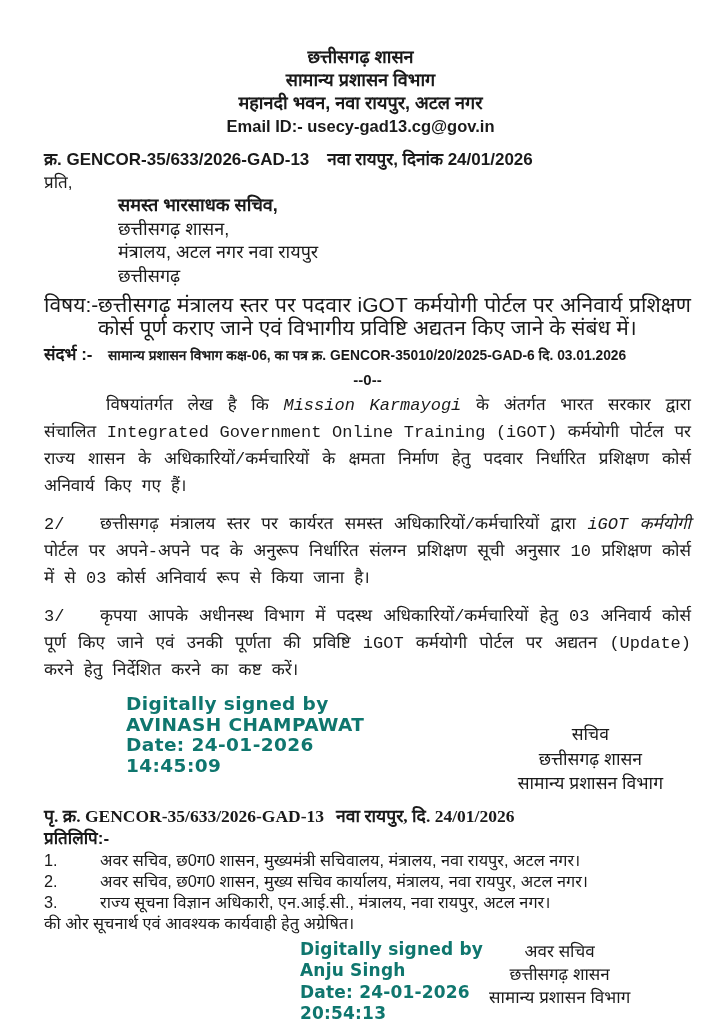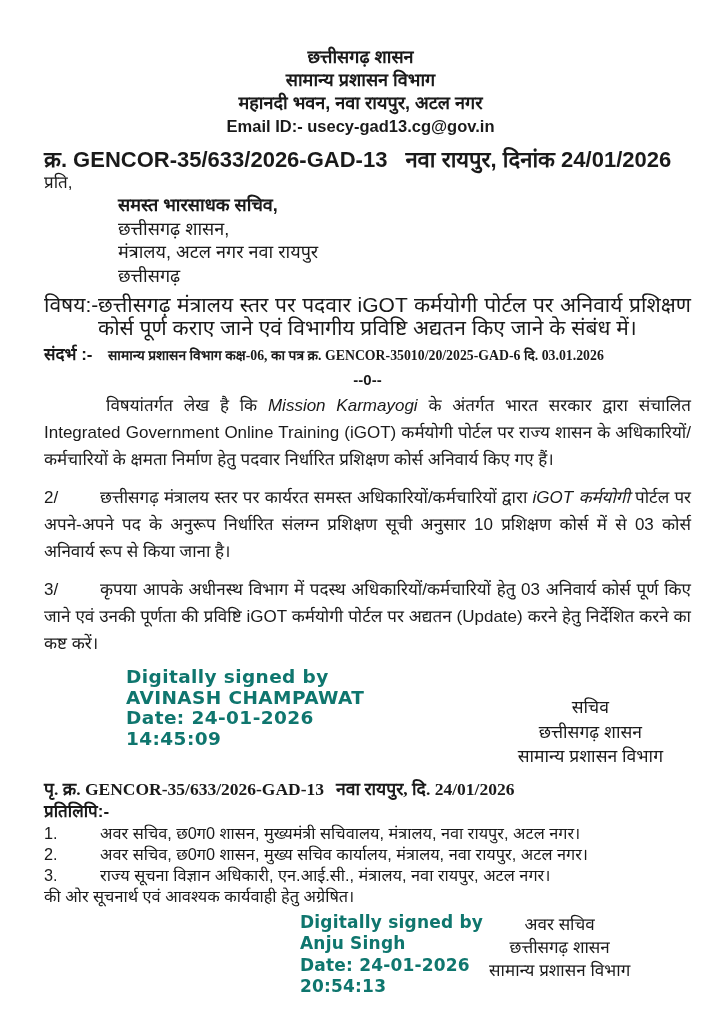--- a/index.html
+++ b/index.html
@@ -26,21 +26,21 @@
   .letterhead .email-line {
     font-size: 16.5px;
     font-weight: 600;
     line-height: 22px;
   }
   .content { padding: 0 30px 0 44px; }
 
   .ref-row {
     display: flex;
     font-weight: bold;
-    font-size: 22px;
+    font-size: 17px;
     margin-top: 12px;
     line-height: 22px;
   }
   .ref-row .place-date { margin-left: 18px; }
 
   .salutation { font-size: 17px; line-height: 23px; }
 
   .addressee { margin-left: 74px; font-size: 18px; line-height: 23.5px; }
   .addressee .addr-bold { font-weight: bold; }
 
@@ -55,29 +55,30 @@
   .subject-row .subj-label { flex-shrink: 0; width: 54px; }
   .subject-row .subj-text { flex: 1; }
 
   .reference-row {
     display: flex;
     align-items: baseline;
     margin-top: 5px;
     line-height: 21px;
   }
   .reference-row .ref-label { font-weight: bold; font-size: 17px; flex-shrink: 0; width: 64px; }
-  .reference-row .ref-text { font-size: 13.8px; font-weight: 600; font-family: Liberation Serif, serif; }
+  .reference-row .ref-text { font-size: 13.8px; font-weight: 600; }
 
   .separator { text-align: center; font-size: 15px; font-weight: 600; margin-top: 4px; line-height: 20px; }
 
   .para {
     font-size: 17px;
     line-height: 27px;
     text-align: justify;
     margin-top: 11px;
+    font-family: Liberation Mono, monospace;
   }
   .para-first { text-indent: 62px; margin-top: 2px; }
   .para-num { display: inline-block; width: 56px; }
   .em { font-style: italic; }
 
   .sig-row-1 { display: flex; margin-top: 10px; }
   .stamp {
     font-family: "DejaVu Sans", sans-serif;
     font-weight: bold;
     color: #0f766e;

